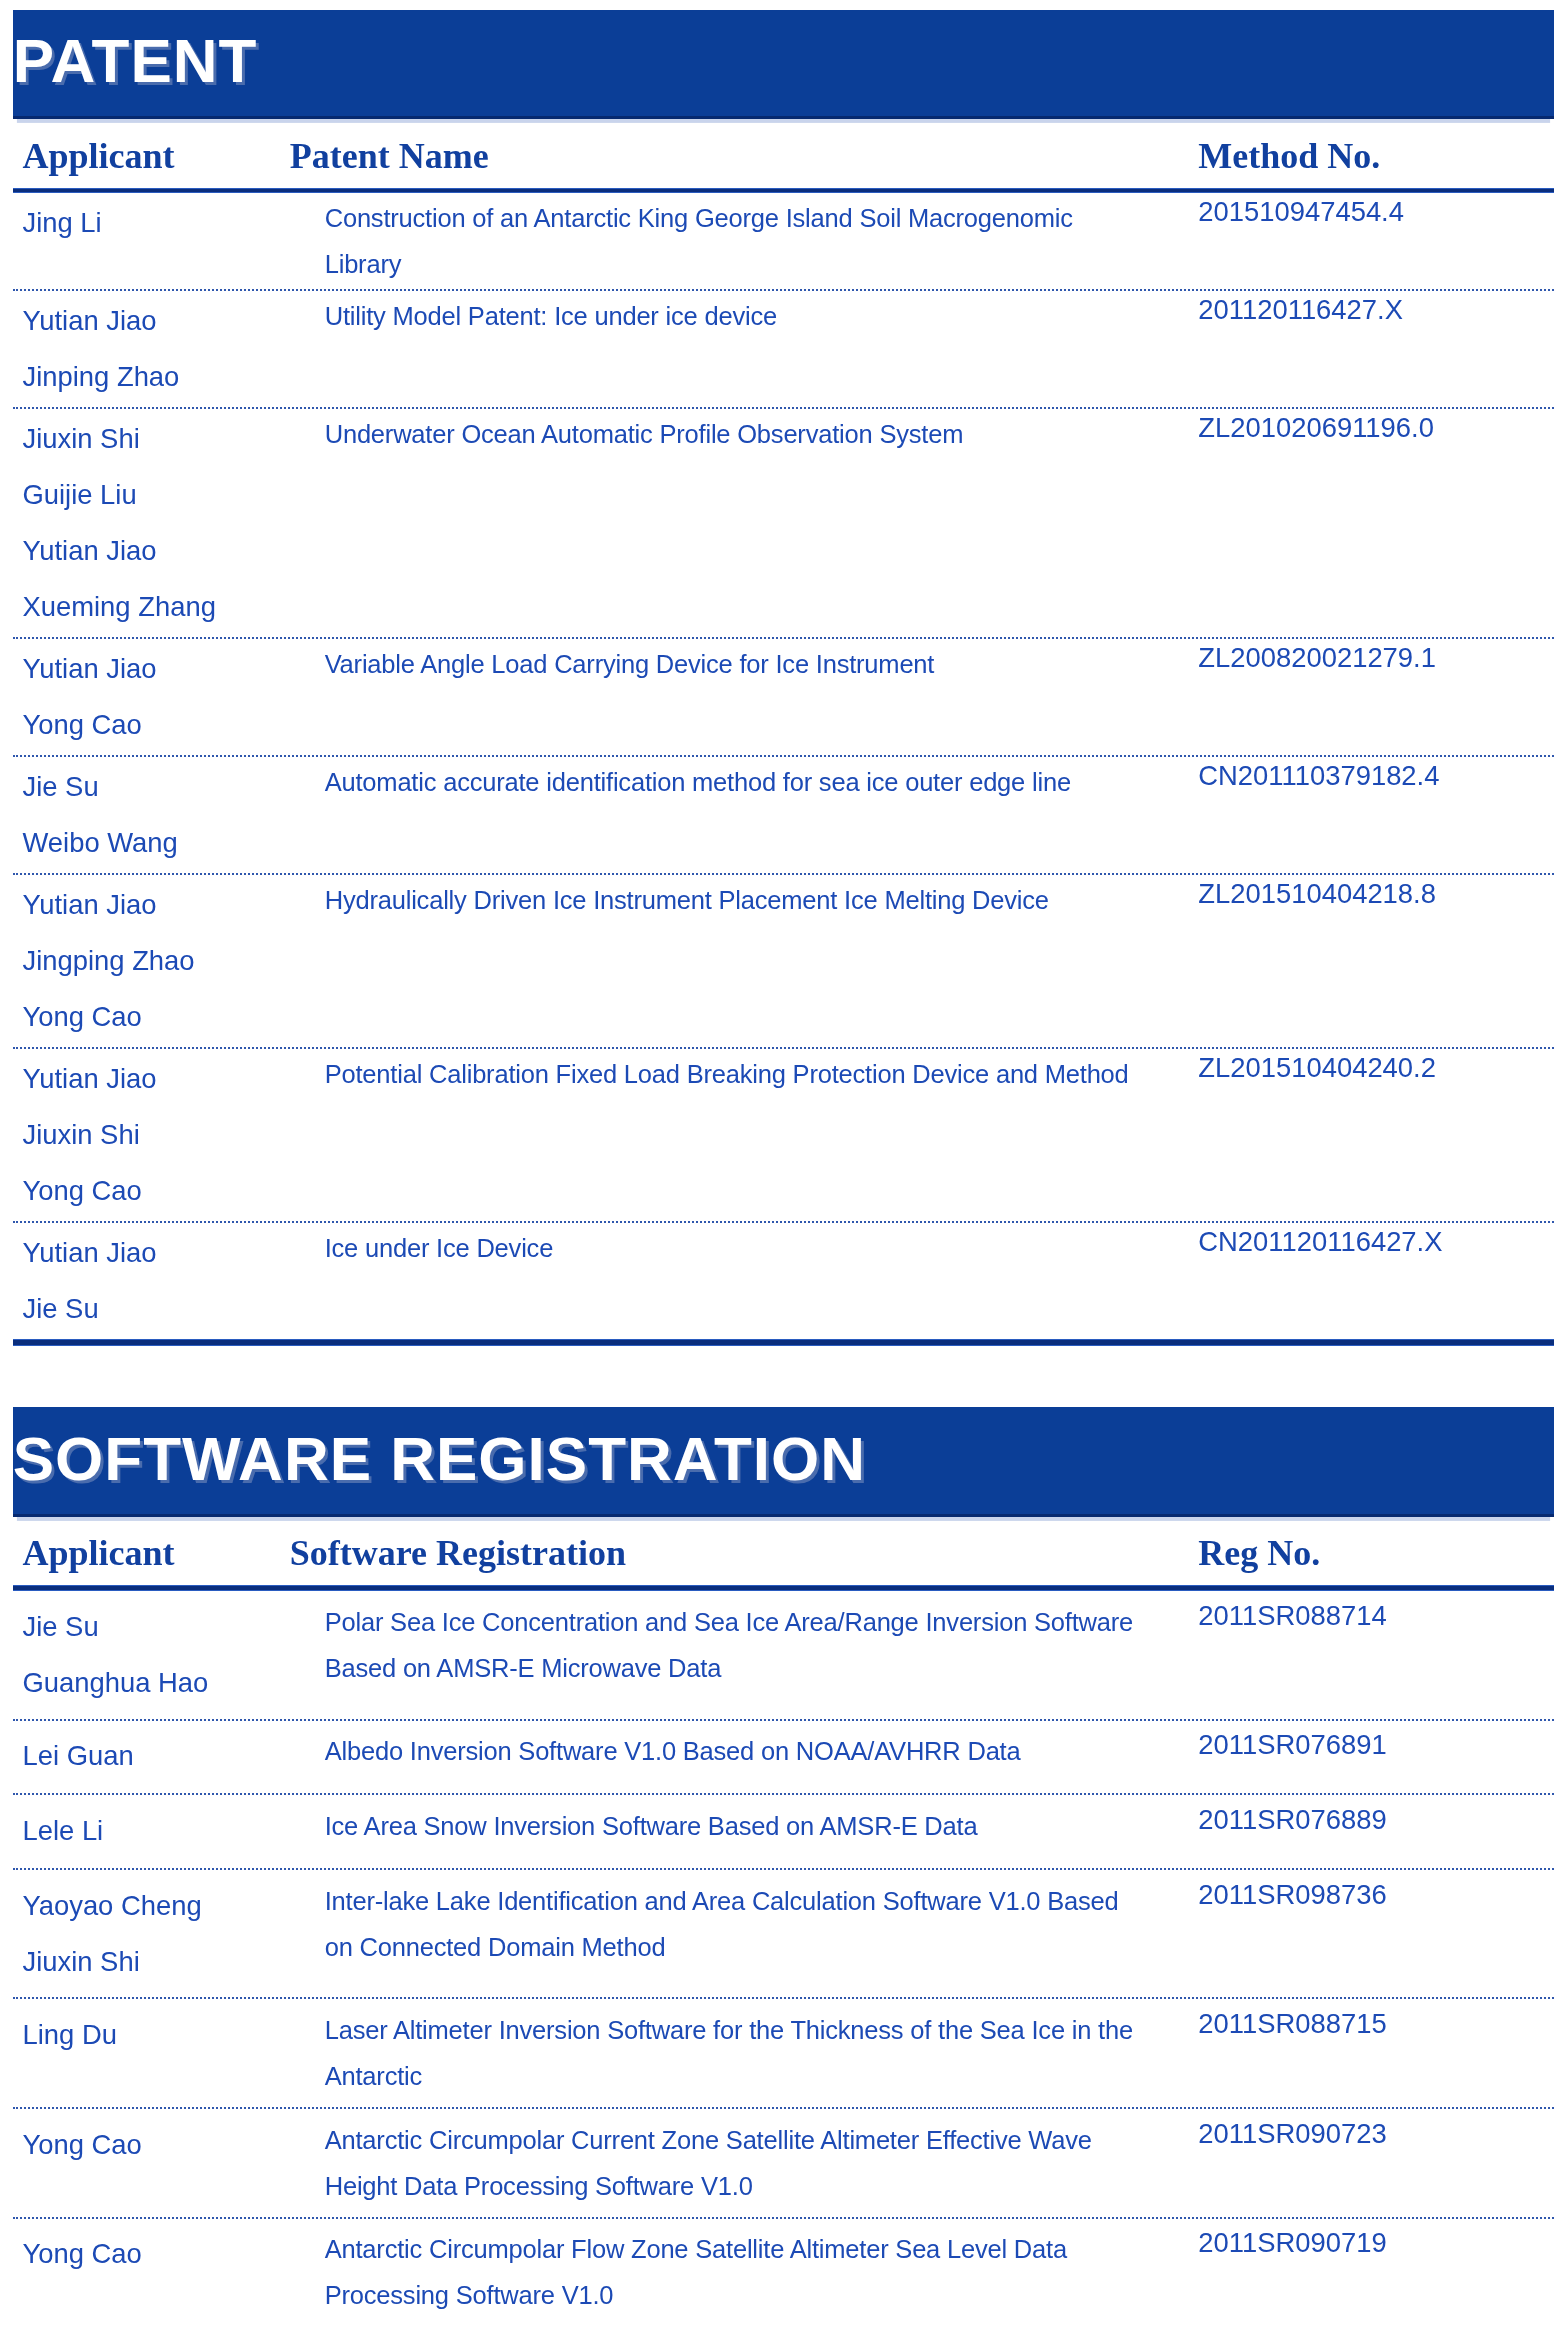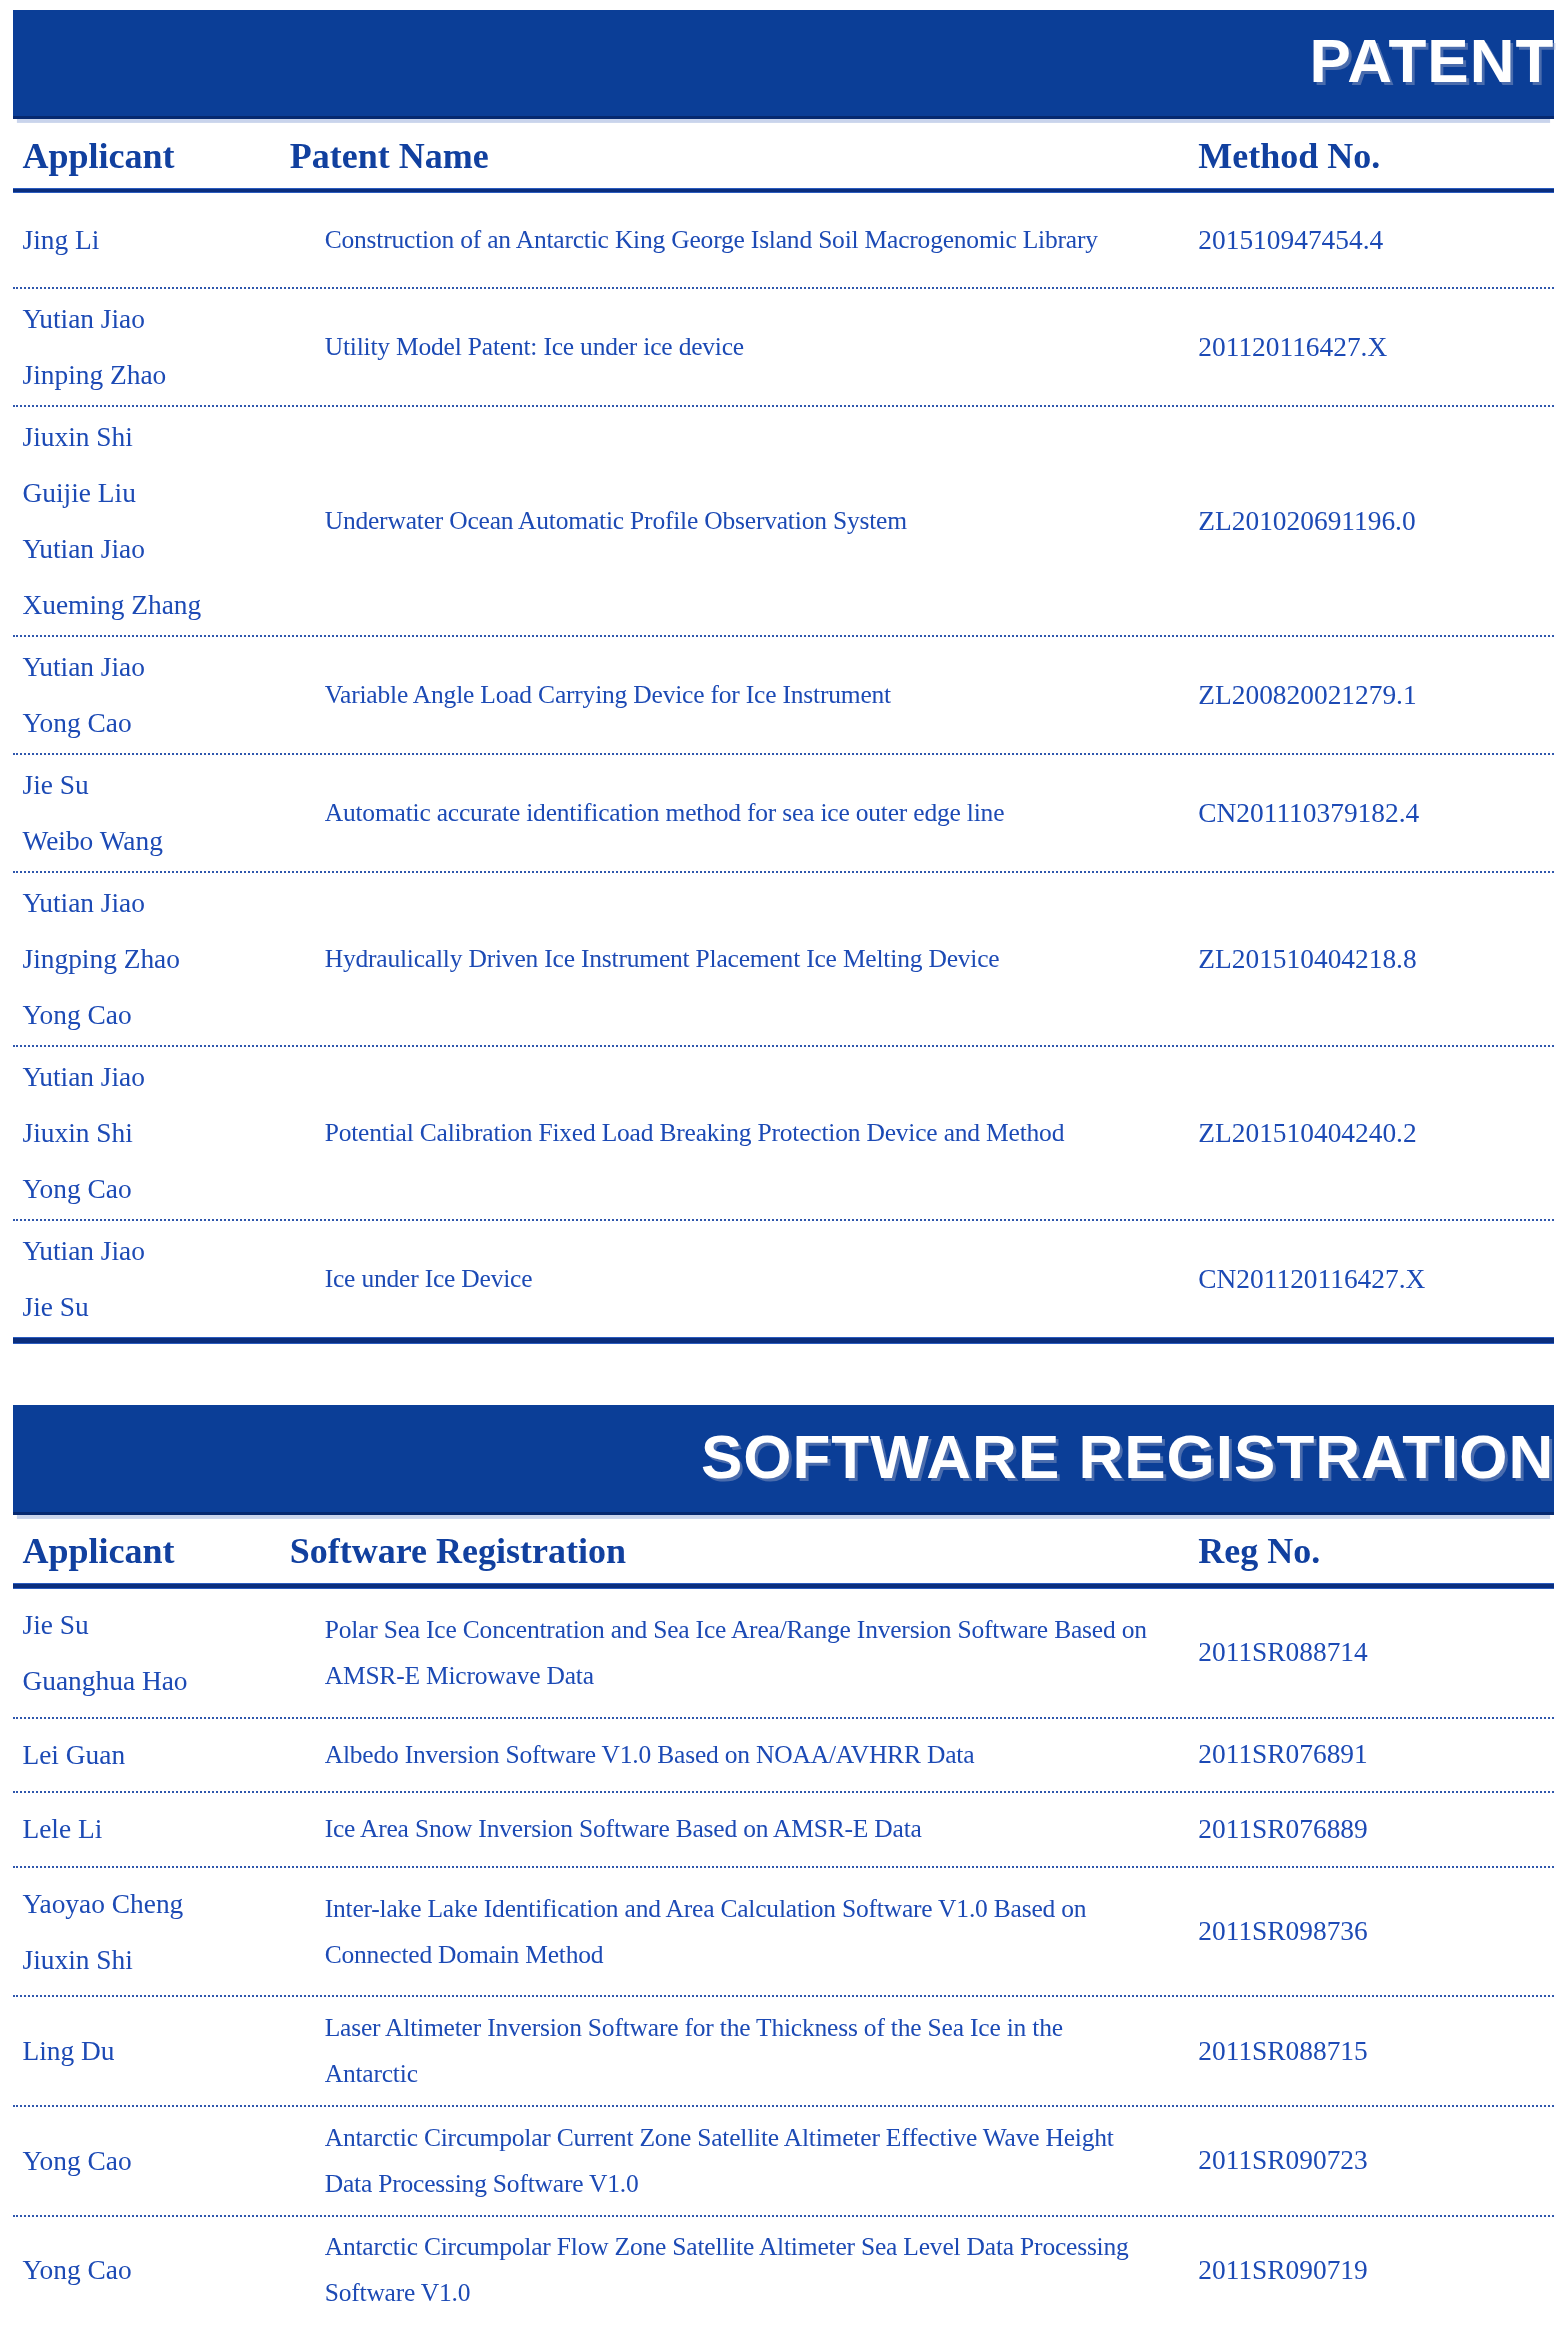--- a/index.html
+++ b/index.html
@@ -16,21 +16,21 @@
   html,body{margin:0;padding:0;background:var(--page_bg);}
   body{font-family:"Liberation Sans","DejaVu Sans",sans-serif;}
   .page{width:1567px;box-sizing:border-box;padding:9.8px 12.7px 5.9px;background:var(--page_bg);}
   .section{margin:0 0 0 0;}
   .section + .section{margin-top:61px;}
 
   .banner{
     background:var(--banner_bg);
     border-bottom:3.9px solid var(--banner_edge);
     box-shadow:0 7.8px 0 -3.9px var(--banner_under);
-    text-align:right;
+    text-align:left;
     padding:15.7px 0 19.6px;
   }
   .banner-title{
     color:#ffffff;
     font-size:62px;
     font-weight:bold;
     line-height:71px;
     letter-spacing:1px;
     text-shadow:2.9px 2.9px 0 rgba(150,165,200,0.45);
   }
@@ -46,21 +46,21 @@
   .thick-rule{
     height:5.9px;
     background:linear-gradient(to bottom,var(--rule_light) 0 18%,var(--rule_dark) 18% 82%,var(--rule_light) 82% 100%);
   }
   .bottom-rule{height:6.9px;}
 
   .col-a{width:277px;flex-shrink:0;box-sizing:border-box;padding-left:9.8px;}
   .col-n{flex:1;box-sizing:border-box;padding-right:9.8px;}
   .col-no{width:356px;flex-shrink:0;box-sizing:border-box;}
 
-  .row{display:flex;align-items:center;font-family:Liberation Serif, serif;}
+  .row{display:flex;}
   .rows-patent .row{padding:2px 0;min-height:90px;}
   .rows-software .row{padding:7.8px 0;min-height:57px;}
   .row-sep{border-top:2px dotted var(--dot_line);height:0;}
 
   .applicant-name{
     color:var(--body_text);
     font-size:27.4px;
     line-height:56px;
     white-space:nowrap;
   }

